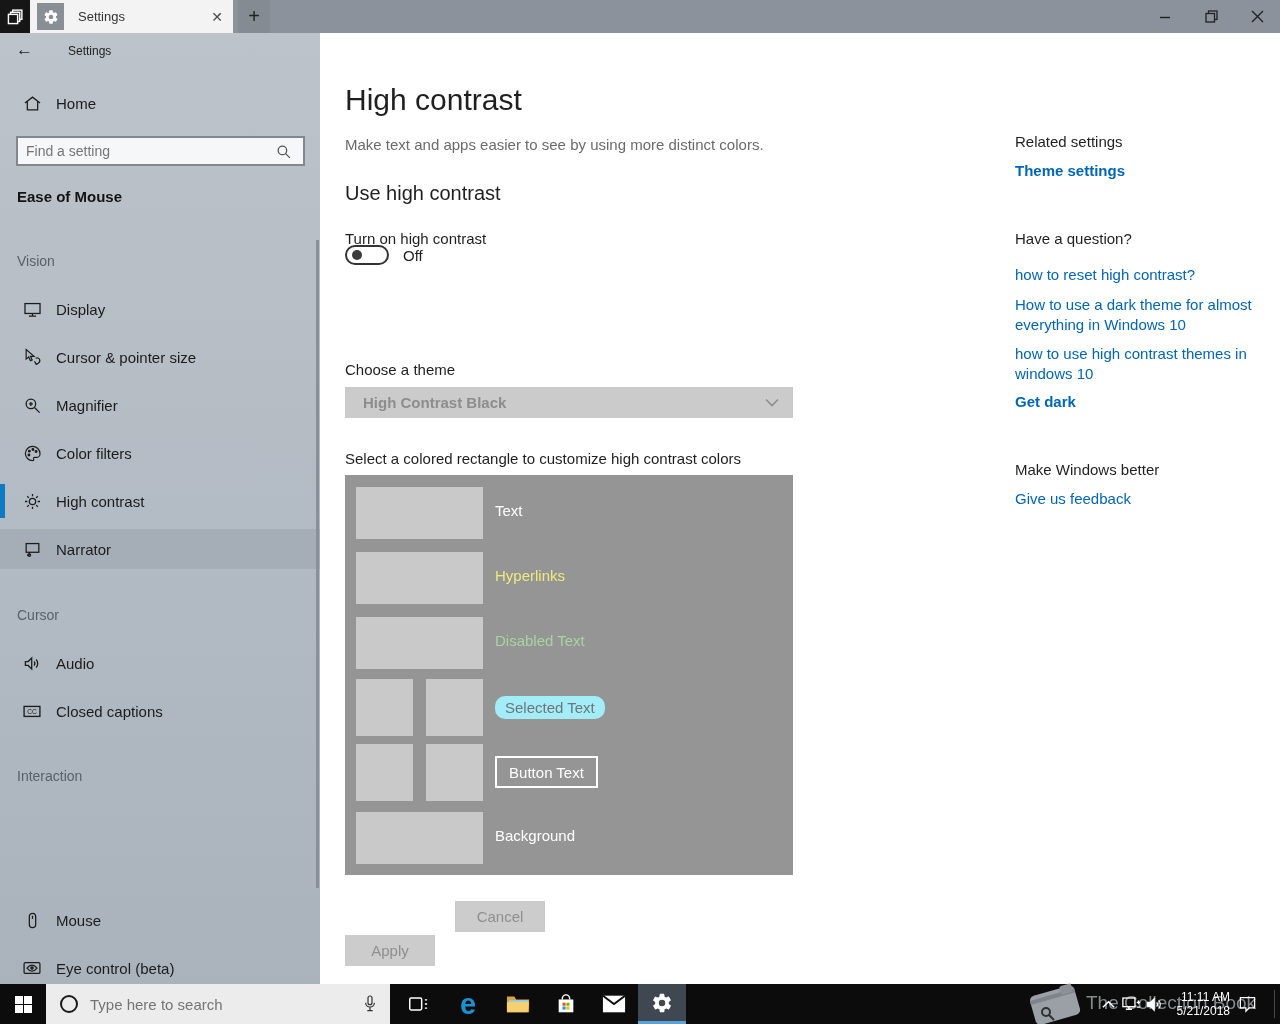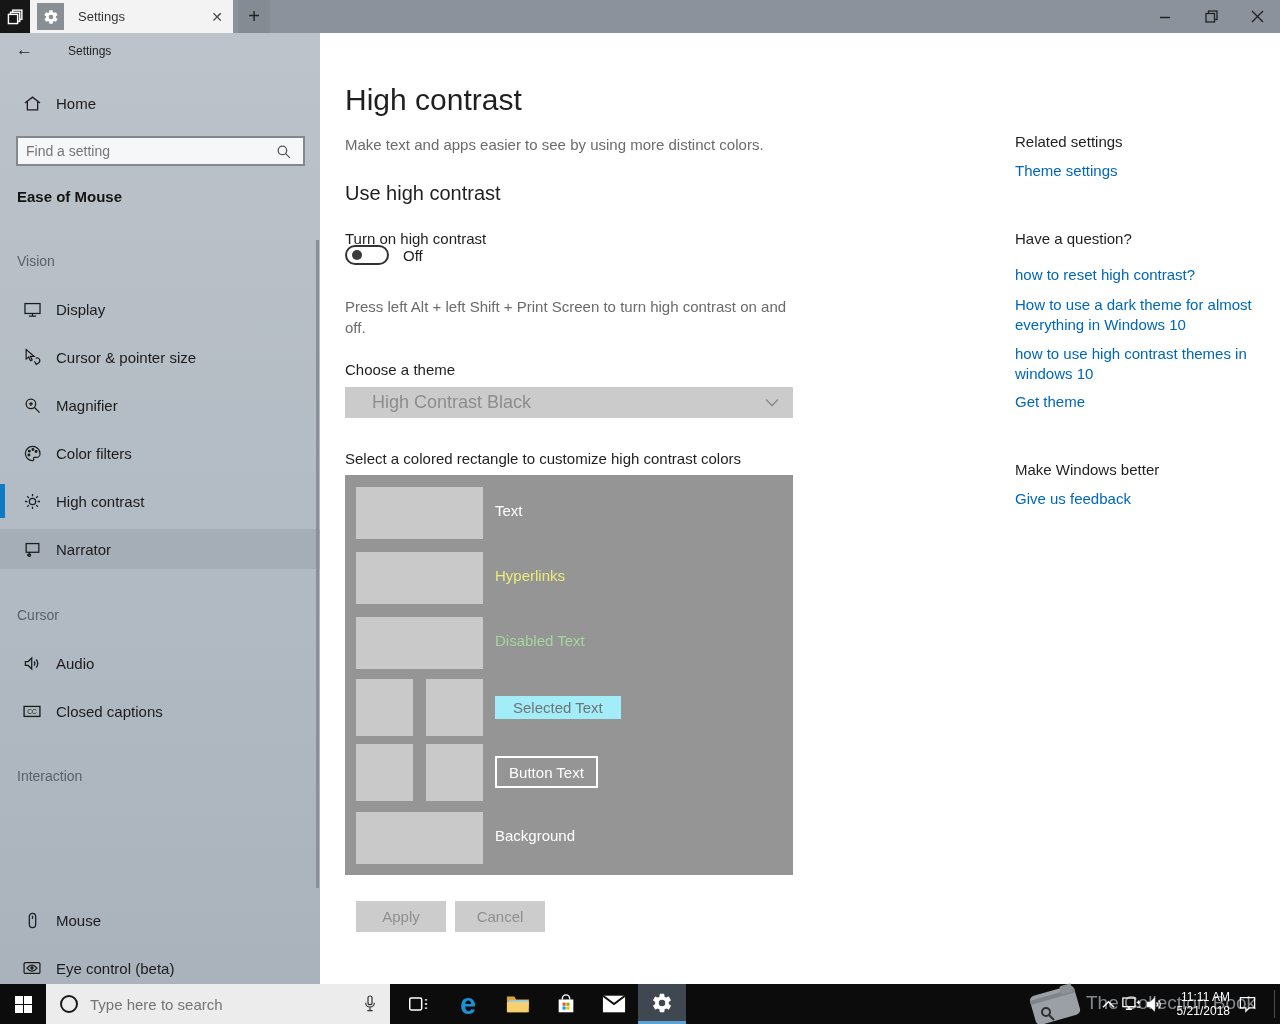--- a/index.html
+++ b/index.html
@@ -52,47 +52,47 @@
   .tgl-label { position:absolute; left:25px; top:197px; font-size:15px; color:#1f1f1f; }
   .toggle-row { position:absolute; left:25px; top:212px; display:flex; align-items:center; }
   .toggle { width:44px; height:20px; border:2px solid #333; border-radius:11px; position:relative; }
   .toggle .knob { position:absolute; left:5px; top:3px; width:10px; height:10px; border-radius:50%;
     background:#3b3b3b; }
   .toggle-state { margin-left:14px; font-size:15px; color:#1f1f1f; }
   .hint { position:absolute; left:25px; top:263px; width:455px; font-size:15px; line-height:21px; color:#6b6b6b; }
   .theme-label { position:absolute; left:25px; top:328px; font-size:15px; color:#1f1f1f; }
   .dropdown { position:absolute; left:25px; top:354px; width:448px; height:31px; background:#cbcbcb;
     display:flex; align-items:center; }
-  .dropdown .dd-val { margin-left:27px; font-size:18px; color:#8d8d8d; }
+  .dropdown .dd-val { margin-left:18px; font-size:15px; color:#8d8d8d;font-weight:bold; }
   .dropdown .dd-chev { margin-left:auto; margin-right:14px; }
   .picker-caption { position:absolute; left:25px; top:417px; font-size:15px; color:#1f1f1f; }
   .panel { position:absolute; left:25px; top:442px; width:448px; height:400px; background:#959595; }
   .swatch { position:absolute; background:#c9c9c9; }
   .sw-big { left:11px; width:127px; height:52px; }
   .sw-sq1 { left:11px; width:57px; height:57px; }
   .sw-sq2 { left:81px; width:57px; height:57px; }
   .sw-wide { left:11px; width:127px; height:52px; }
   .pl-label { position:absolute; left:150px; font-size:15px; }
   .pl-white { color:#ffffff; }
   .pl-yellow { color:#ecec7d; }
   .pl-green { color:#a5d69e; }
   .pl-chip { position:absolute; left:150px; background:#a2edf8; color:#6f7478; font-size:15px;
-    padding:3px 18px; }
+    padding:3px 10px;border-radius:10px; }
   .pl-btnbox { position:absolute; left:150px; width:103px; height:32px; border:2px solid #fff;
     color:#fff; font-size:15px; display:flex; align-items:center; justify-content:center; }
   .act-btn { position:absolute; top:868px; width:90px; height:31px; background:#cccccc; color:#8f8f8f;
     font-size:15px; display:flex; align-items:center; justify-content:center; border:none; }
-  .apply { left:36px; } .cancel { left:135px; }
+  .apply { left:25px;margin-top:34px; } .cancel { left:135px; }
 
   
   .right-col { position:absolute; left:695px; top:100px; width:256px; font-size:15px; }
   .rc-head { color:#1f1f1f; height:20px; }
   .rc-link { color:#0067b8; cursor:pointer; }
   .rc-link.single { height:20px; }
-  .mb8 { margin-bottom:9px; } .mb16 { margin-bottom:16px; } .mb48 { margin-bottom:48px; }
+  .mb8 { margin-bottom:9px; } .mb16 { margin-bottom:16px; } .mb48 { margin-bottom:48px;font-weight:bold; }
   .rc-link.wrap { line-height:20px; margin-bottom:9px; }
 
   
   .taskbar { position:absolute; left:0; bottom:0; width:1280px; height:40px; background:#0c0c0c; }
   .tb-start { position:absolute; left:0; top:0; width:46px; height:40px; display:flex;
     align-items:center; justify-content:center; }
   .tb-search { position:absolute; left:46px; top:0; width:344px; height:40px; background:#ececec;
     display:flex; align-items:center; }
   .cortana-ring { width:18px; height:18px; border-radius:50%; border:2.5px solid #1a1a1a;
     margin-left:14px; flex:0 0 auto; }
@@ -306,21 +306,20 @@
     <div class="pg-sub">Make text and apps easier to see by using more distinct colors.</div>
     <div class="sec-title">Use high contrast</div>
 
     <div class="tgl-label">Turn on high contrast</div>
     <div class="toggle-row">
       <div class="toggle">
           <div class="knob"></div>
         </div>
       <span class="toggle-state">Off</span>
     </div>
-    <div class="hint">Press left Alt + left Shift + Print Screen to turn high contrast on and off.</div>
 
     <div class="theme-label">Choose a theme</div>
     <div class="dropdown">
       <span class="dd-val">High Contrast Black</span>
       <span class="dd-chev">
         <svg width="14" height="9" viewBox="0 0 14 9" fill="none" stroke="#8d8d8d" stroke-width="1.6">
             <path d="M1 1.5 7 7.5 13 1.5"></path>
           </svg>
       </span>
     </div>
@@ -353,21 +352,21 @@
     <button class="act-btn cancel">Cancel</button>
 
     <div class="right-col">
       <div class="rc-head mb8">Related settings</div>
       <div class="rc-link single mb48">Theme settings</div>
 
       <div class="rc-head mb16">Have a question?</div>
       <div class="rc-link single mb8">how to reset high contrast?</div>
       <div class="rc-link wrap">How to use a dark theme for almost everything in Windows 10</div>
       <div class="rc-link wrap">how to use high contrast themes in windows 10</div>
-      <div class="rc-link single mb48">Get theme</div>
+      <div class="rc-link single mb48">Get dark</div>
 
       <div class="rc-head mb8">Make Windows better</div>
       <div class="rc-link single">Give us feedback</div>
     </div>
   </div>
 
   <div class="taskbar">
 
     <div class="watermark-book">
       <svg width="64" height="46" viewBox="0 0 64 46">

